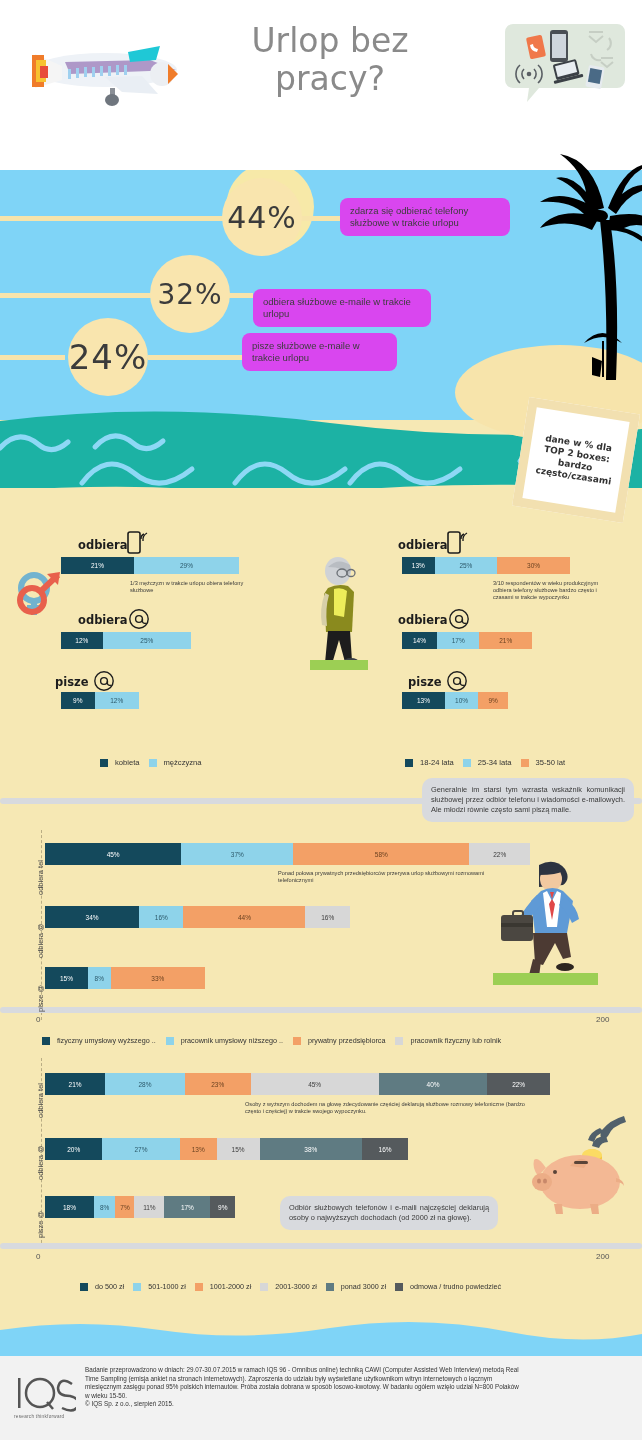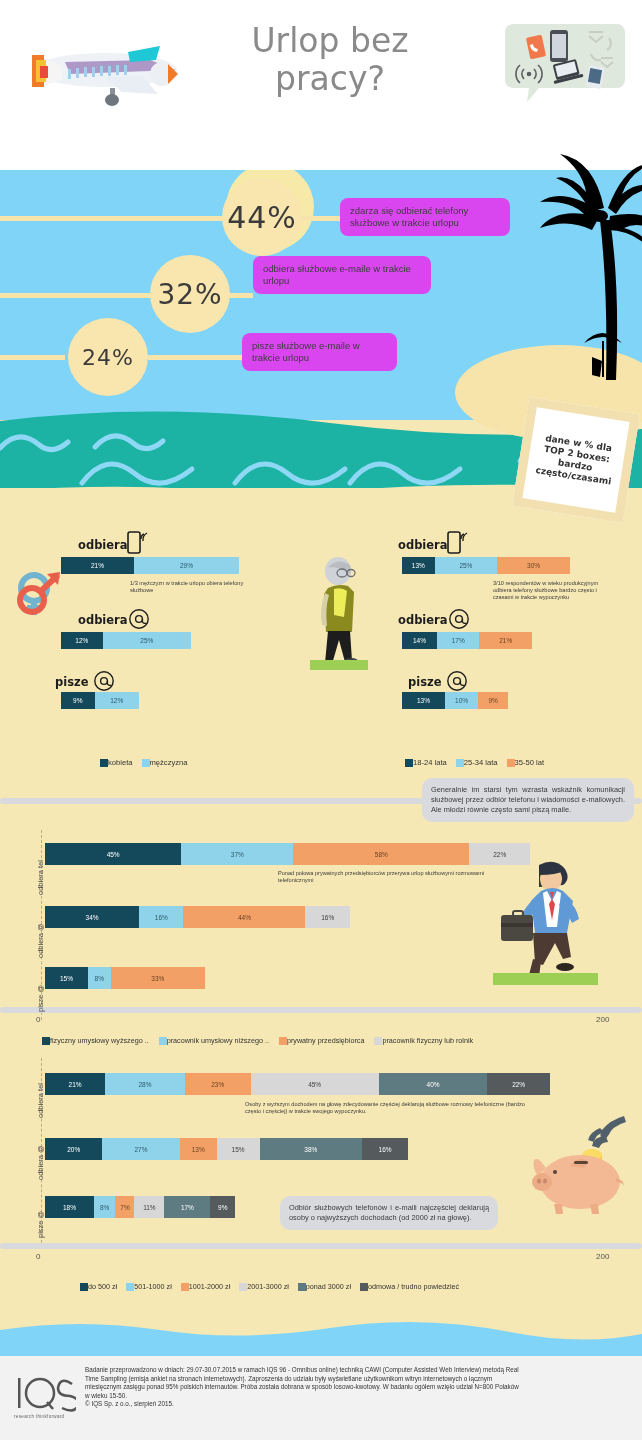--- a/index.html
+++ b/index.html
@@ -68,21 +68,21 @@
   .seg.lt { color:#3d3d3d; }
   .note { font-size:5.6px; line-height:7px; color:#3a3a3a; }
 
   .tip {
     position:absolute; background:#d8dade; border-radius:10px;
     font-size:7.4px; line-height:10px; color:#3a3a3a; padding:7px 9px; z-index:8;
     text-align:justify;
   }
 
   .legend { position:absolute; display:flex; gap:9px; align-items:center; z-index:8; font-size:7.6px; color:#333;}
-  .legend .li { display:flex; align-items:center; gap:0; }
+  .legend .li { display:flex; align-items:center; gap:7px; }
   .sw { width:8px; height:8px; display:inline-block;}
 
   .divider { position:absolute; height:6px; background:#d8dade; border-radius:3px; z-index:6; left:0; width:642px;}
 
   .axis-lab { position:absolute; font-size:8px; color:#555; z-index:8;}
   .yaxis-lab {
     position:absolute; font-size:7.5px; color:#4a4a4a; z-index:8;
     transform:rotate(-90deg); transform-origin:left top; white-space:nowrap;
   }
   .dashline { position:absolute; width:0; border-left:1px dashed #b9ad84; z-index:6;}
@@ -174,23 +174,23 @@
   <div class="statline" style="left:148px;top:355px;width:95px;"></div>
 
   <div class="circ" style="left:222px;top:178px;width:80px;height:78px;">
     <span>44%</span>
   </div>
   <div class="callout" style="left:340px;top:198px;width:170px;">zdarza się odbierać telefony służbowe w trakcie urlopu</div>
 
   <div class="circ" style="left:150px;top:255px;width:80px;height:78px;font-size:28px;">
     <span>32%</span>
   </div>
-  <div class="callout" style="left:253px;top:256px;width:178px;">odbiera służbowe e-maile w trakcie urlopu</div>
-
-  <div class="circ" style="left:68px;top:318px;width:80px;height:78px;font-size:22px;">
+  <div class="callout" style="left:253px;top:289px;width:178px;">odbiera służbowe e-maile w trakcie urlopu</div>
+
+  <div class="circ" style="left:68px;top:318px;width:80px;height:78px;font-size:34px;">
     <span>24%</span>
   </div>
   <div class="callout" style="left:242px;top:333px;width:155px;">pisze służbowe e-maile w trakcie urlopu</div>
 
   <div class="island"></div>
   <svg class="palm" viewBox="0 0 110 230">
     <path d="M60 70 q8 70 6 160 h10 q4 -95 -6 -160 z" fill="#000"></path>
     <path d="M62 62 q-40 -26 -62 -10 q30 -2 44 12 q-30 -4 -44 14 q28 -10 52 2 z" fill="#000"></path>
     <path d="M64 58 q-10 -48 -44 -54 q22 16 26 38 q-16 -18 -30 -14 q24 10 34 34 z" fill="#000"></path>
     <path d="M68 58 q18 -46 44 -44 q-22 8 -30 30 q18 -14 30 -6 q-24 4 -36 26 z" fill="#000"></path>

